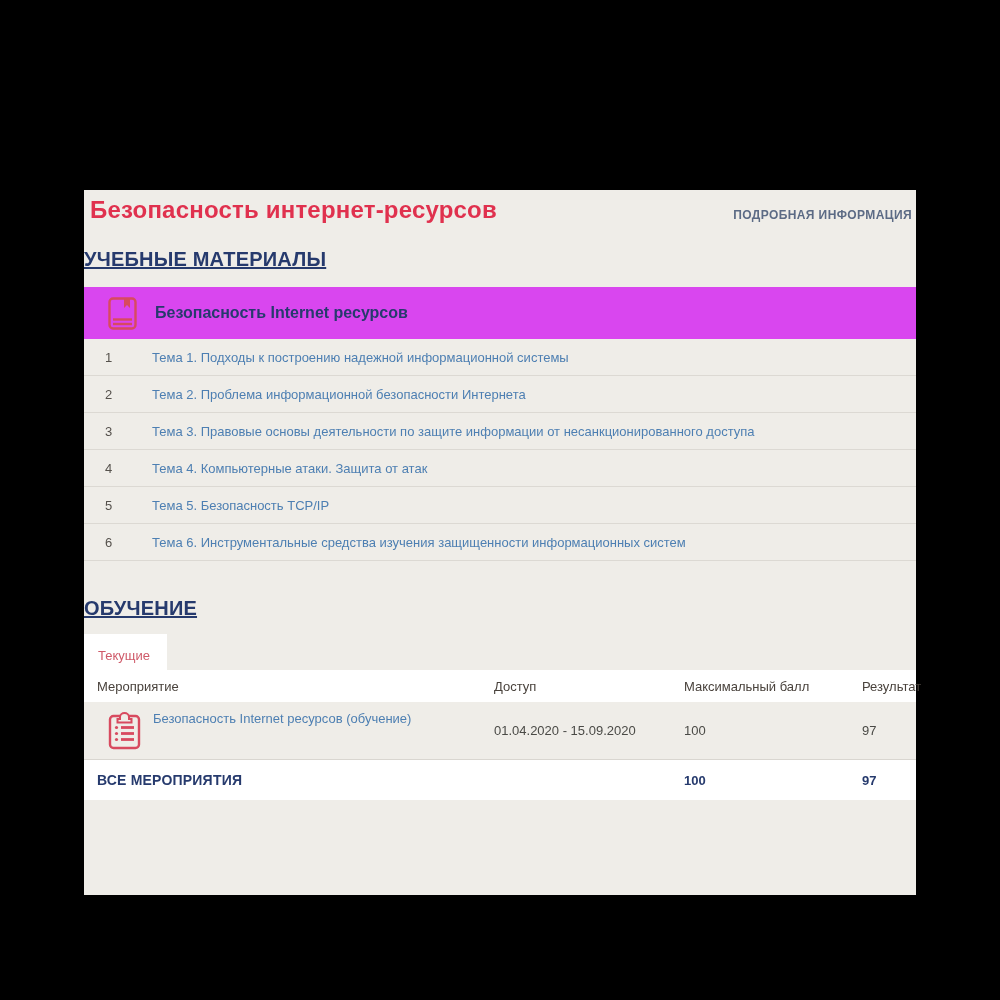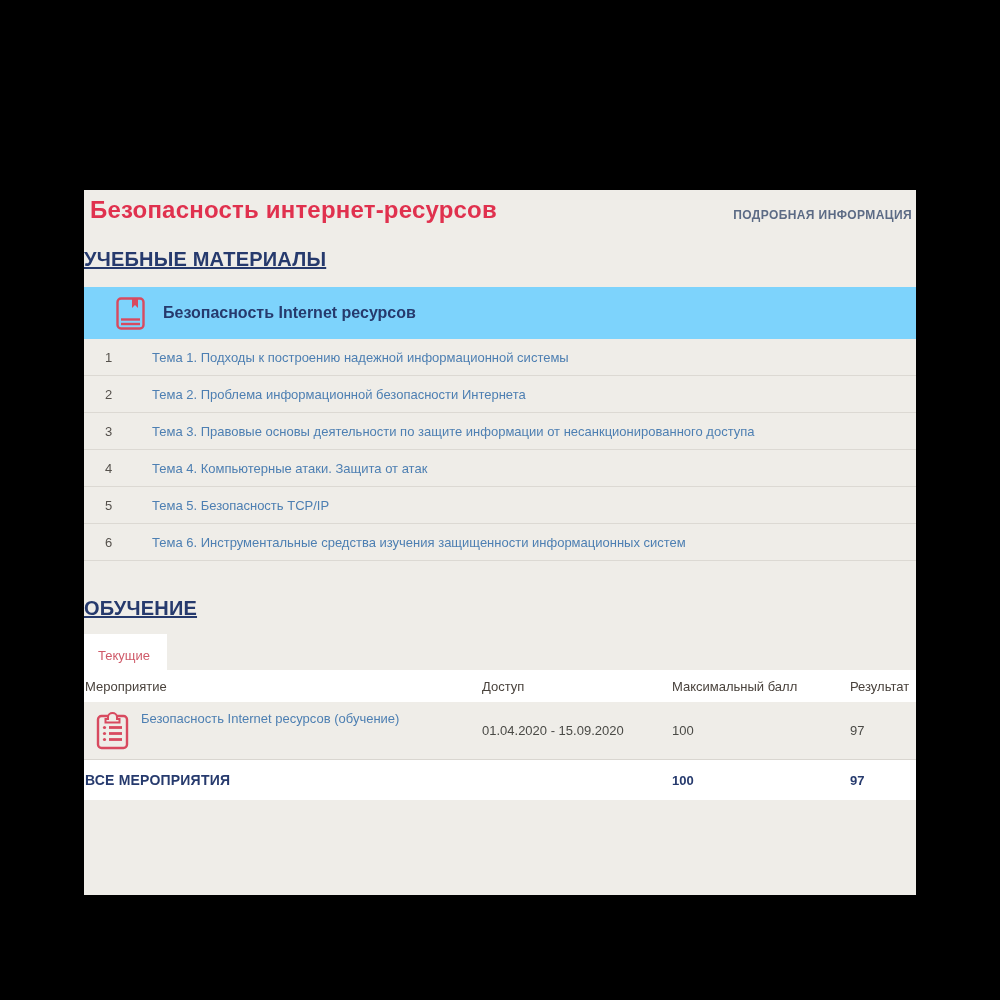--- a/index.html
+++ b/index.html
@@ -17,37 +17,37 @@
   .page-header{display:flex;justify-content:space-between;align-items:flex-start;padding:6px 4px 0 6px;}
   .page-title{color:#e0314e;font-size:24px;font-weight:bold;letter-spacing:.2px;}
   .detail-link{color:#5c6b85;font-size:12px;font-weight:bold;letter-spacing:.4px;margin-top:12px;cursor:pointer;text-decoration:none;margin-left:8px;}
   
   .section-heading{color:#263a6d;font-size:20px;font-weight:bold;letter-spacing:.2px;padding-left:0;text-decoration:underline;}
   .materials-heading{margin-top:24px;}
   .training-heading{margin-top:36px;}
   
   .materials-card{margin-top:16px;}
   .course-header{
-    background:#7dd3fc;height:52px;display:flex;align-items:center;padding-left:32px;
+    background:#d946ef;height:52px;display:flex;align-items:center;padding-left:24px;
   }
   .course-title{color:#263a6d;font-size:16px;font-weight:bold;margin-left:18px;cursor:pointer;}
   .theme-row{
     height:36px;display:flex;align-items:center;padding-left:21px;
     border-bottom:1px solid #dcd9d3;
   }
   .theme-num{width:47px;color:#55514c;font-size:13px;}
   .theme-link{color:#4d7fb2;font-size:13px;cursor:pointer;text-decoration:none;}
   
   .tab{
     display:inline-block;background:#fff;color:#cf5a69;font-size:13px;
     padding:14px 17px 7px 14px;margin-top:14px;cursor:pointer;
   }
   .trow{
     display:grid;grid-template-columns:397px 190px 178px 1fr;
-    align-items:center;padding-left:1px;
+    align-items:center;padding-left:13px;
   }
   .thead{background:#fff;height:32px;color:#49423c;font-size:13px;}
   .tdata{background:#efede8;height:57px;border-bottom:1px solid #d9d6d0;color:#4a4a46;font-size:13px;}
   .tdata .event-cell{display:flex;align-items:flex-start;}
   .tdata .event-link{color:#4d7fb2;font-size:13px;margin-left:12px;cursor:pointer;}
   .tdata .icon-wrap{margin-left:11px;display:flex;}
   .tfoot{background:#fff;height:40px;color:#263a6d;font-weight:bold;font-size:13px;}
   .tfoot .foot-label{font-size:14px;letter-spacing:.2px;cursor:pointer;}
   .cell{white-space:nowrap;}
   

